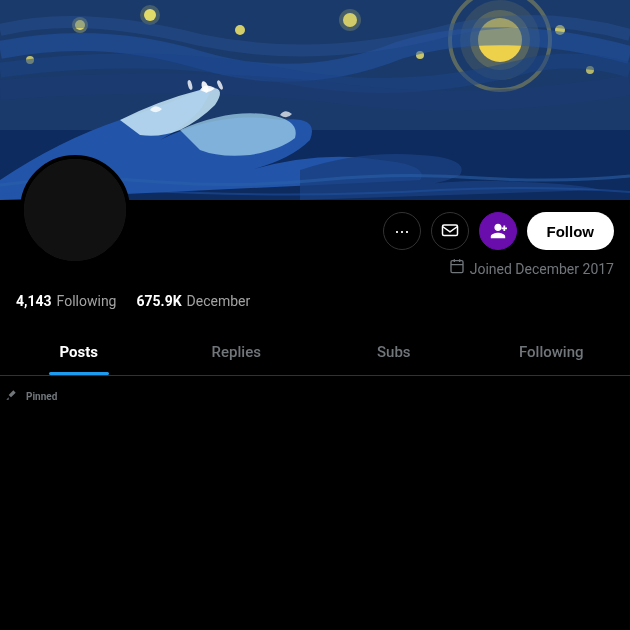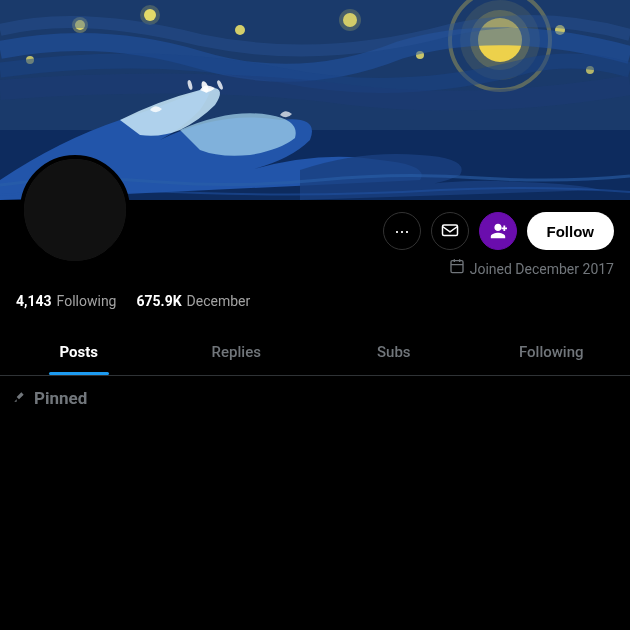--- a/index.html
+++ b/index.html
@@ -160,24 +160,24 @@
       width: 60px;
       height: 3px;
       background: #1d9bf0;
       border-radius: 3px;
     }
 
     
     .pinned-row {
       display: flex;
       align-items: center;
-      padding: 12px 12px;
+      padding: 12px 4px;
       gap: 8px;
       color: #71767b;
-      font-size: 17px;
+      font-size: 10px;
       font-weight: 700;
     }
   </style>
 </head>
 <body>
 
 <div class="profile-container">
 
   <div class="banner">
     <svg class="banner-svg" viewBox="0 0 630 200" xmlns="http://www.w3.org/2000/svg">

